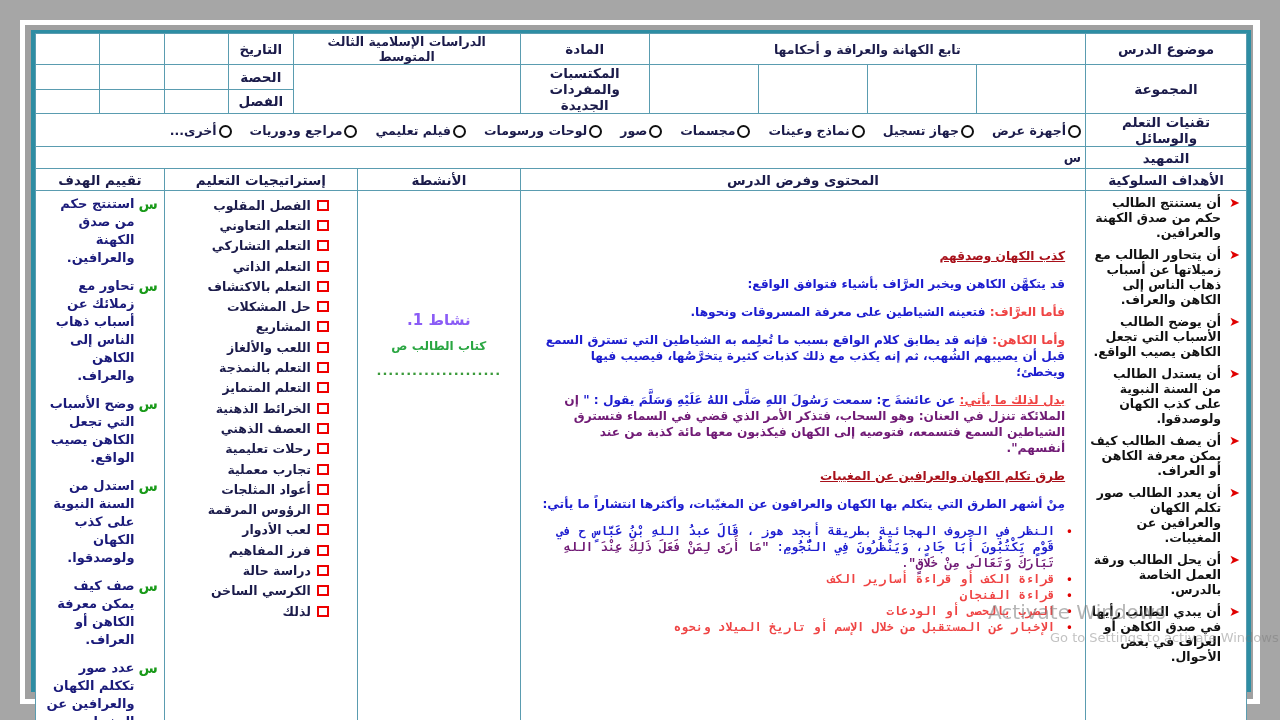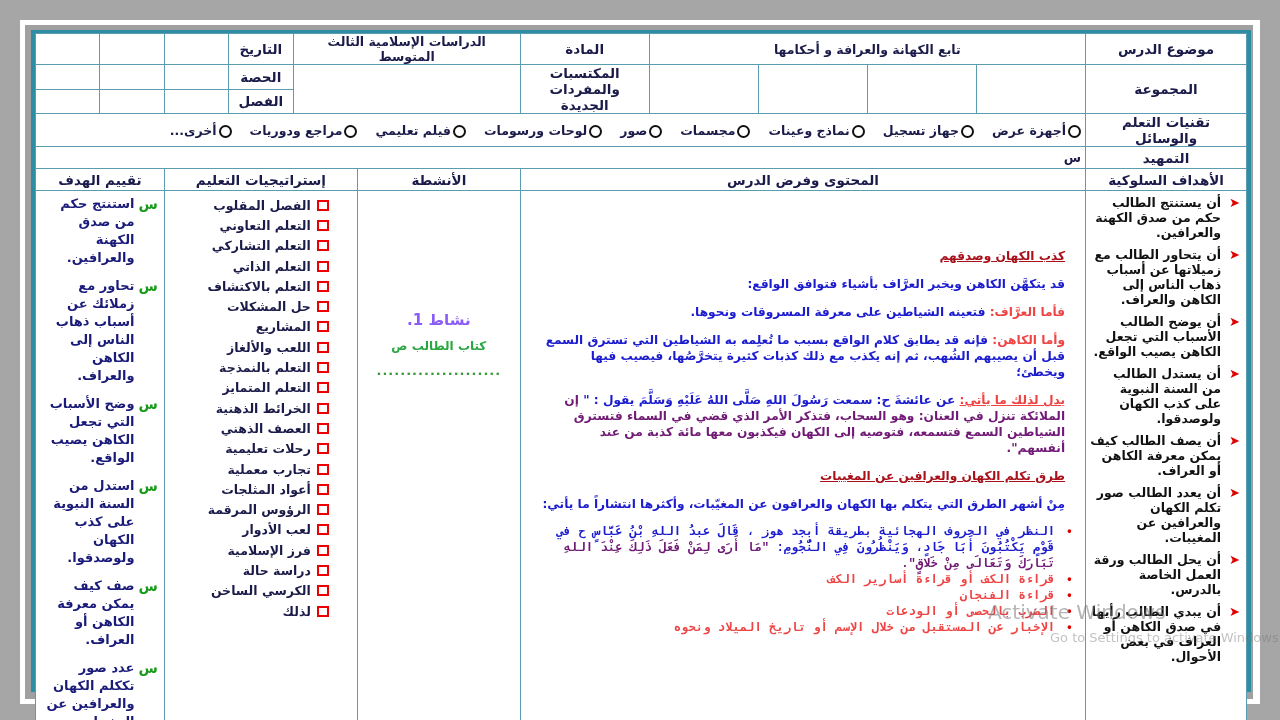--- a/index.html
+++ b/index.html
@@ -292,21 +292,21 @@
         <li>
                 <span class="chk"></span>
                 <span>الرؤوس المرقمة</span>
               </li>
         <li>
                 <span class="chk"></span>
                 <span>لعب الأدوار</span>
               </li>
         <li>
                 <span class="chk"></span>
-                <span>فرز الإسلامية</span>
+                <span>فرز المفاهيم</span>
               </li>
         <li>
                 <span class="chk"></span>
                 <span>دراسة حالة</span>
               </li>
         <li>
                 <span class="chk"></span>
                 <span>الكرسي الساخن</span>
               </li>
         <li>

